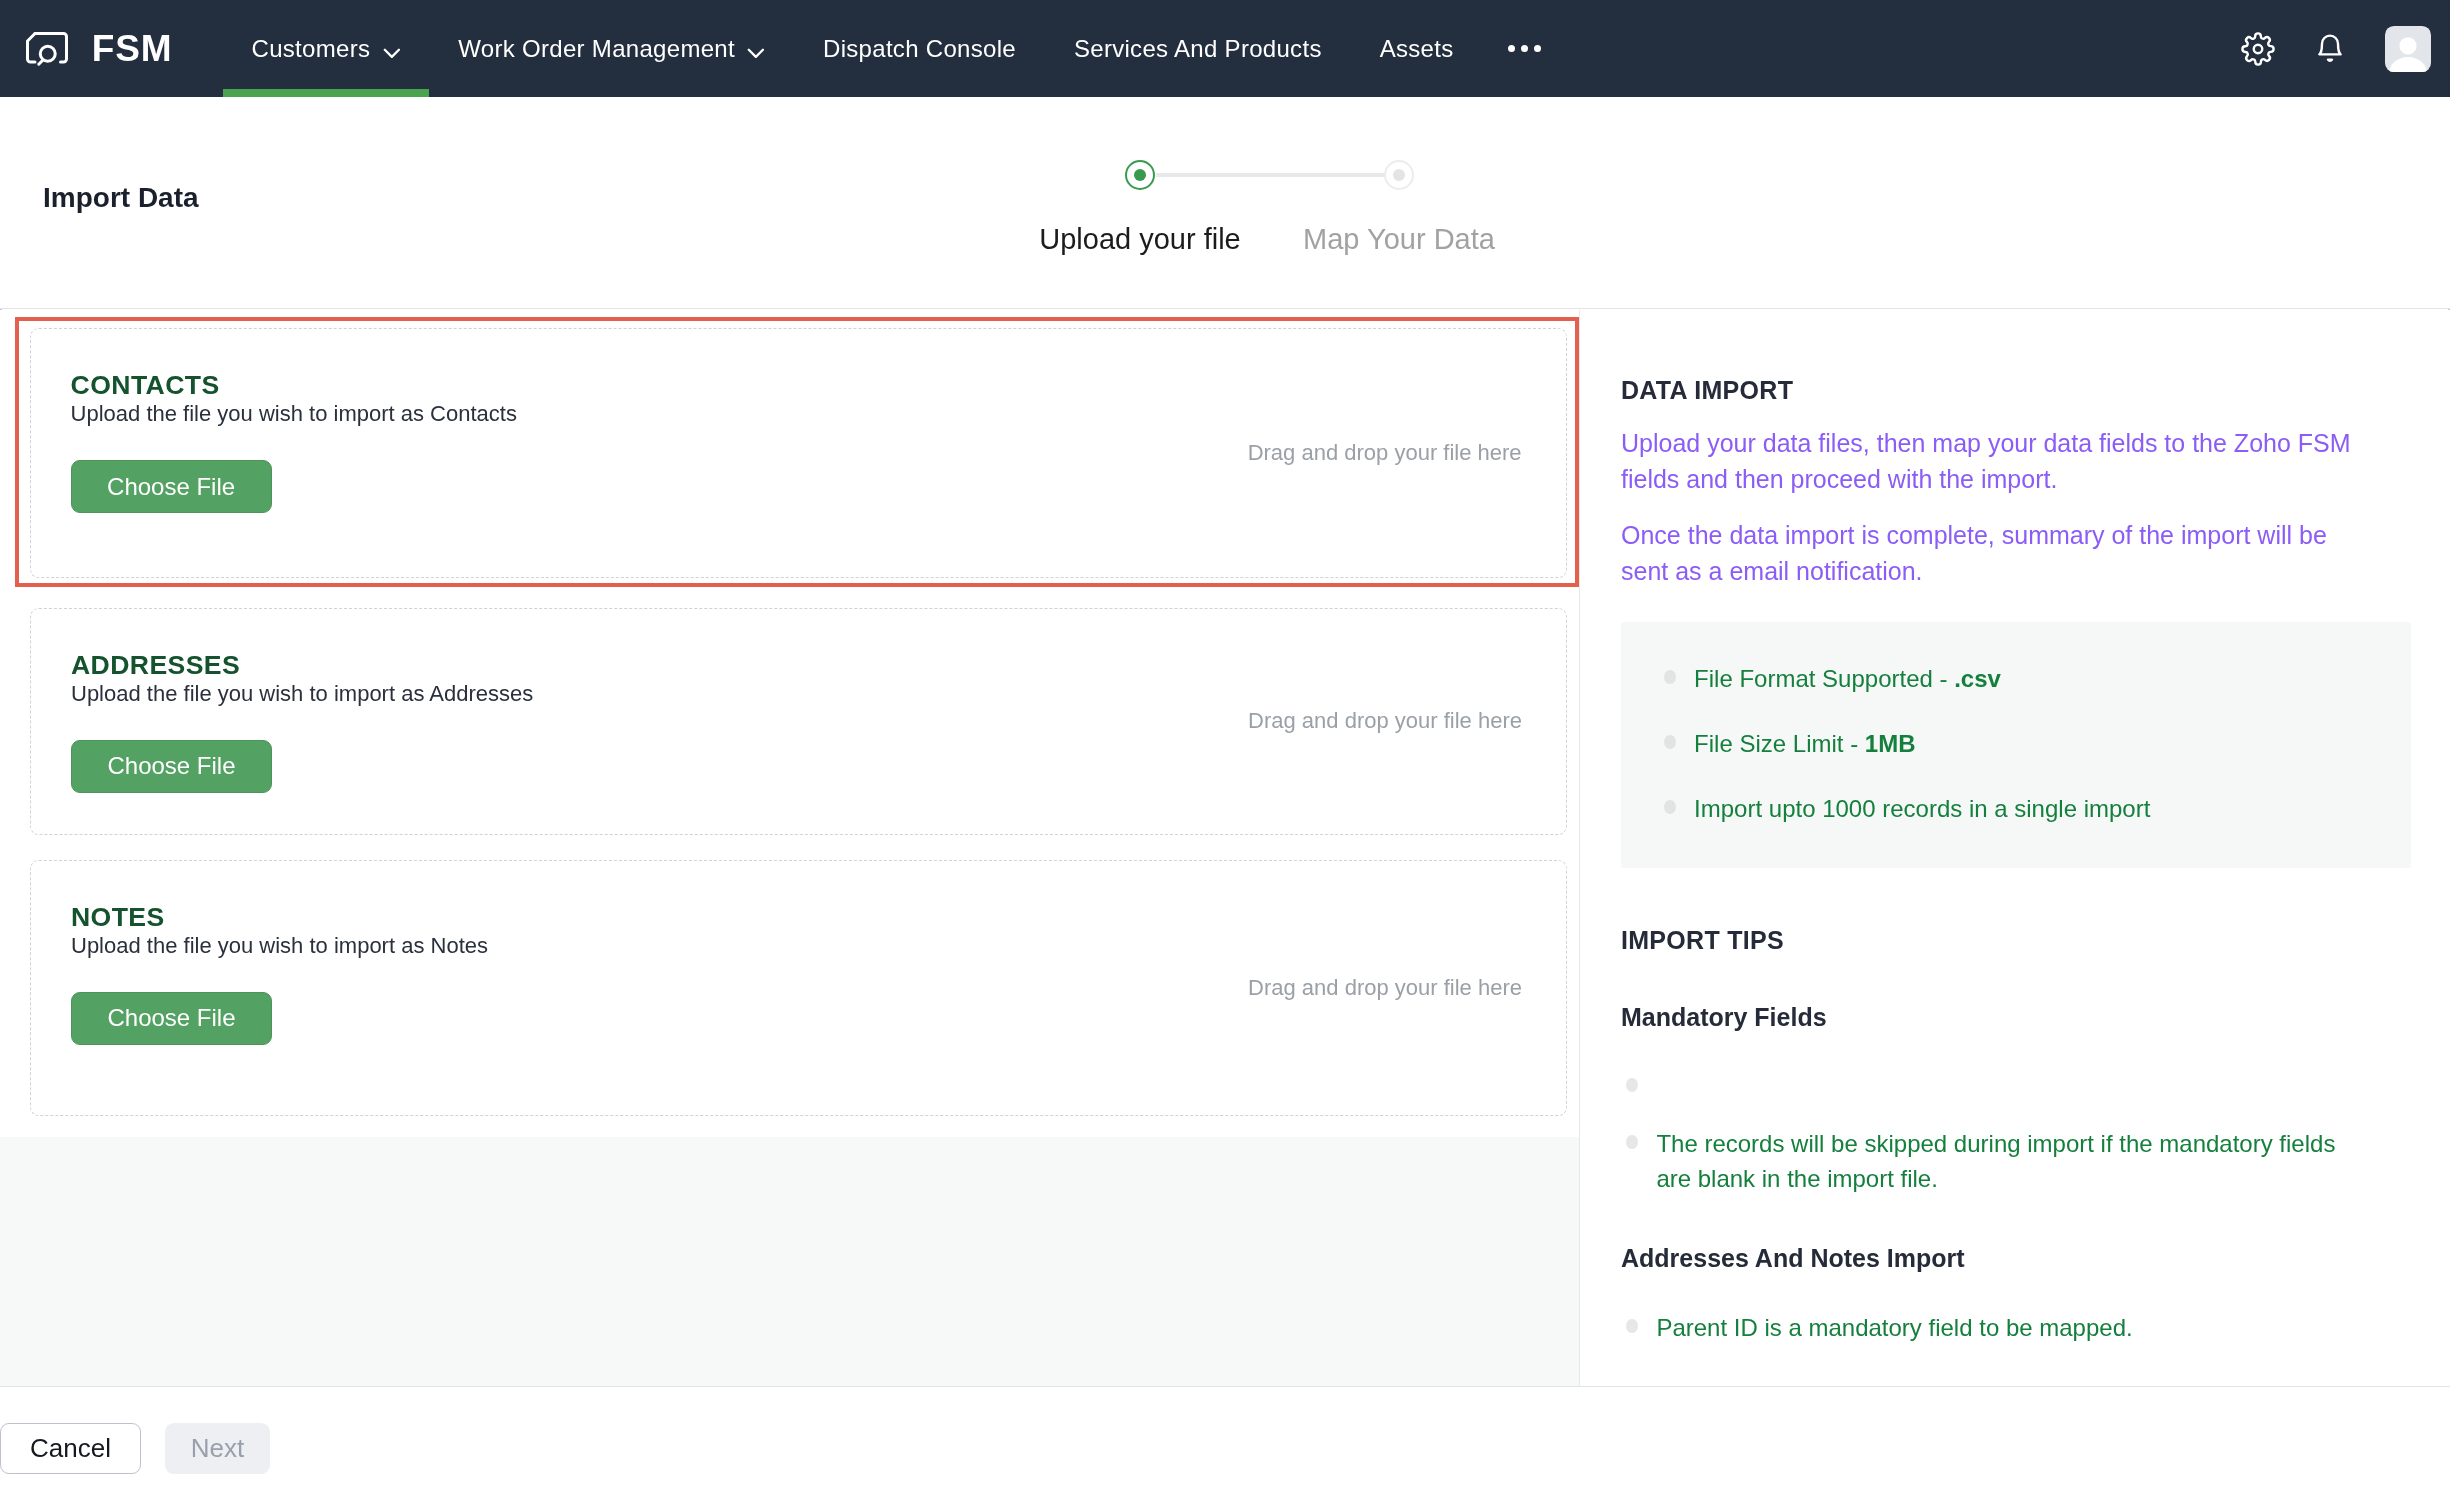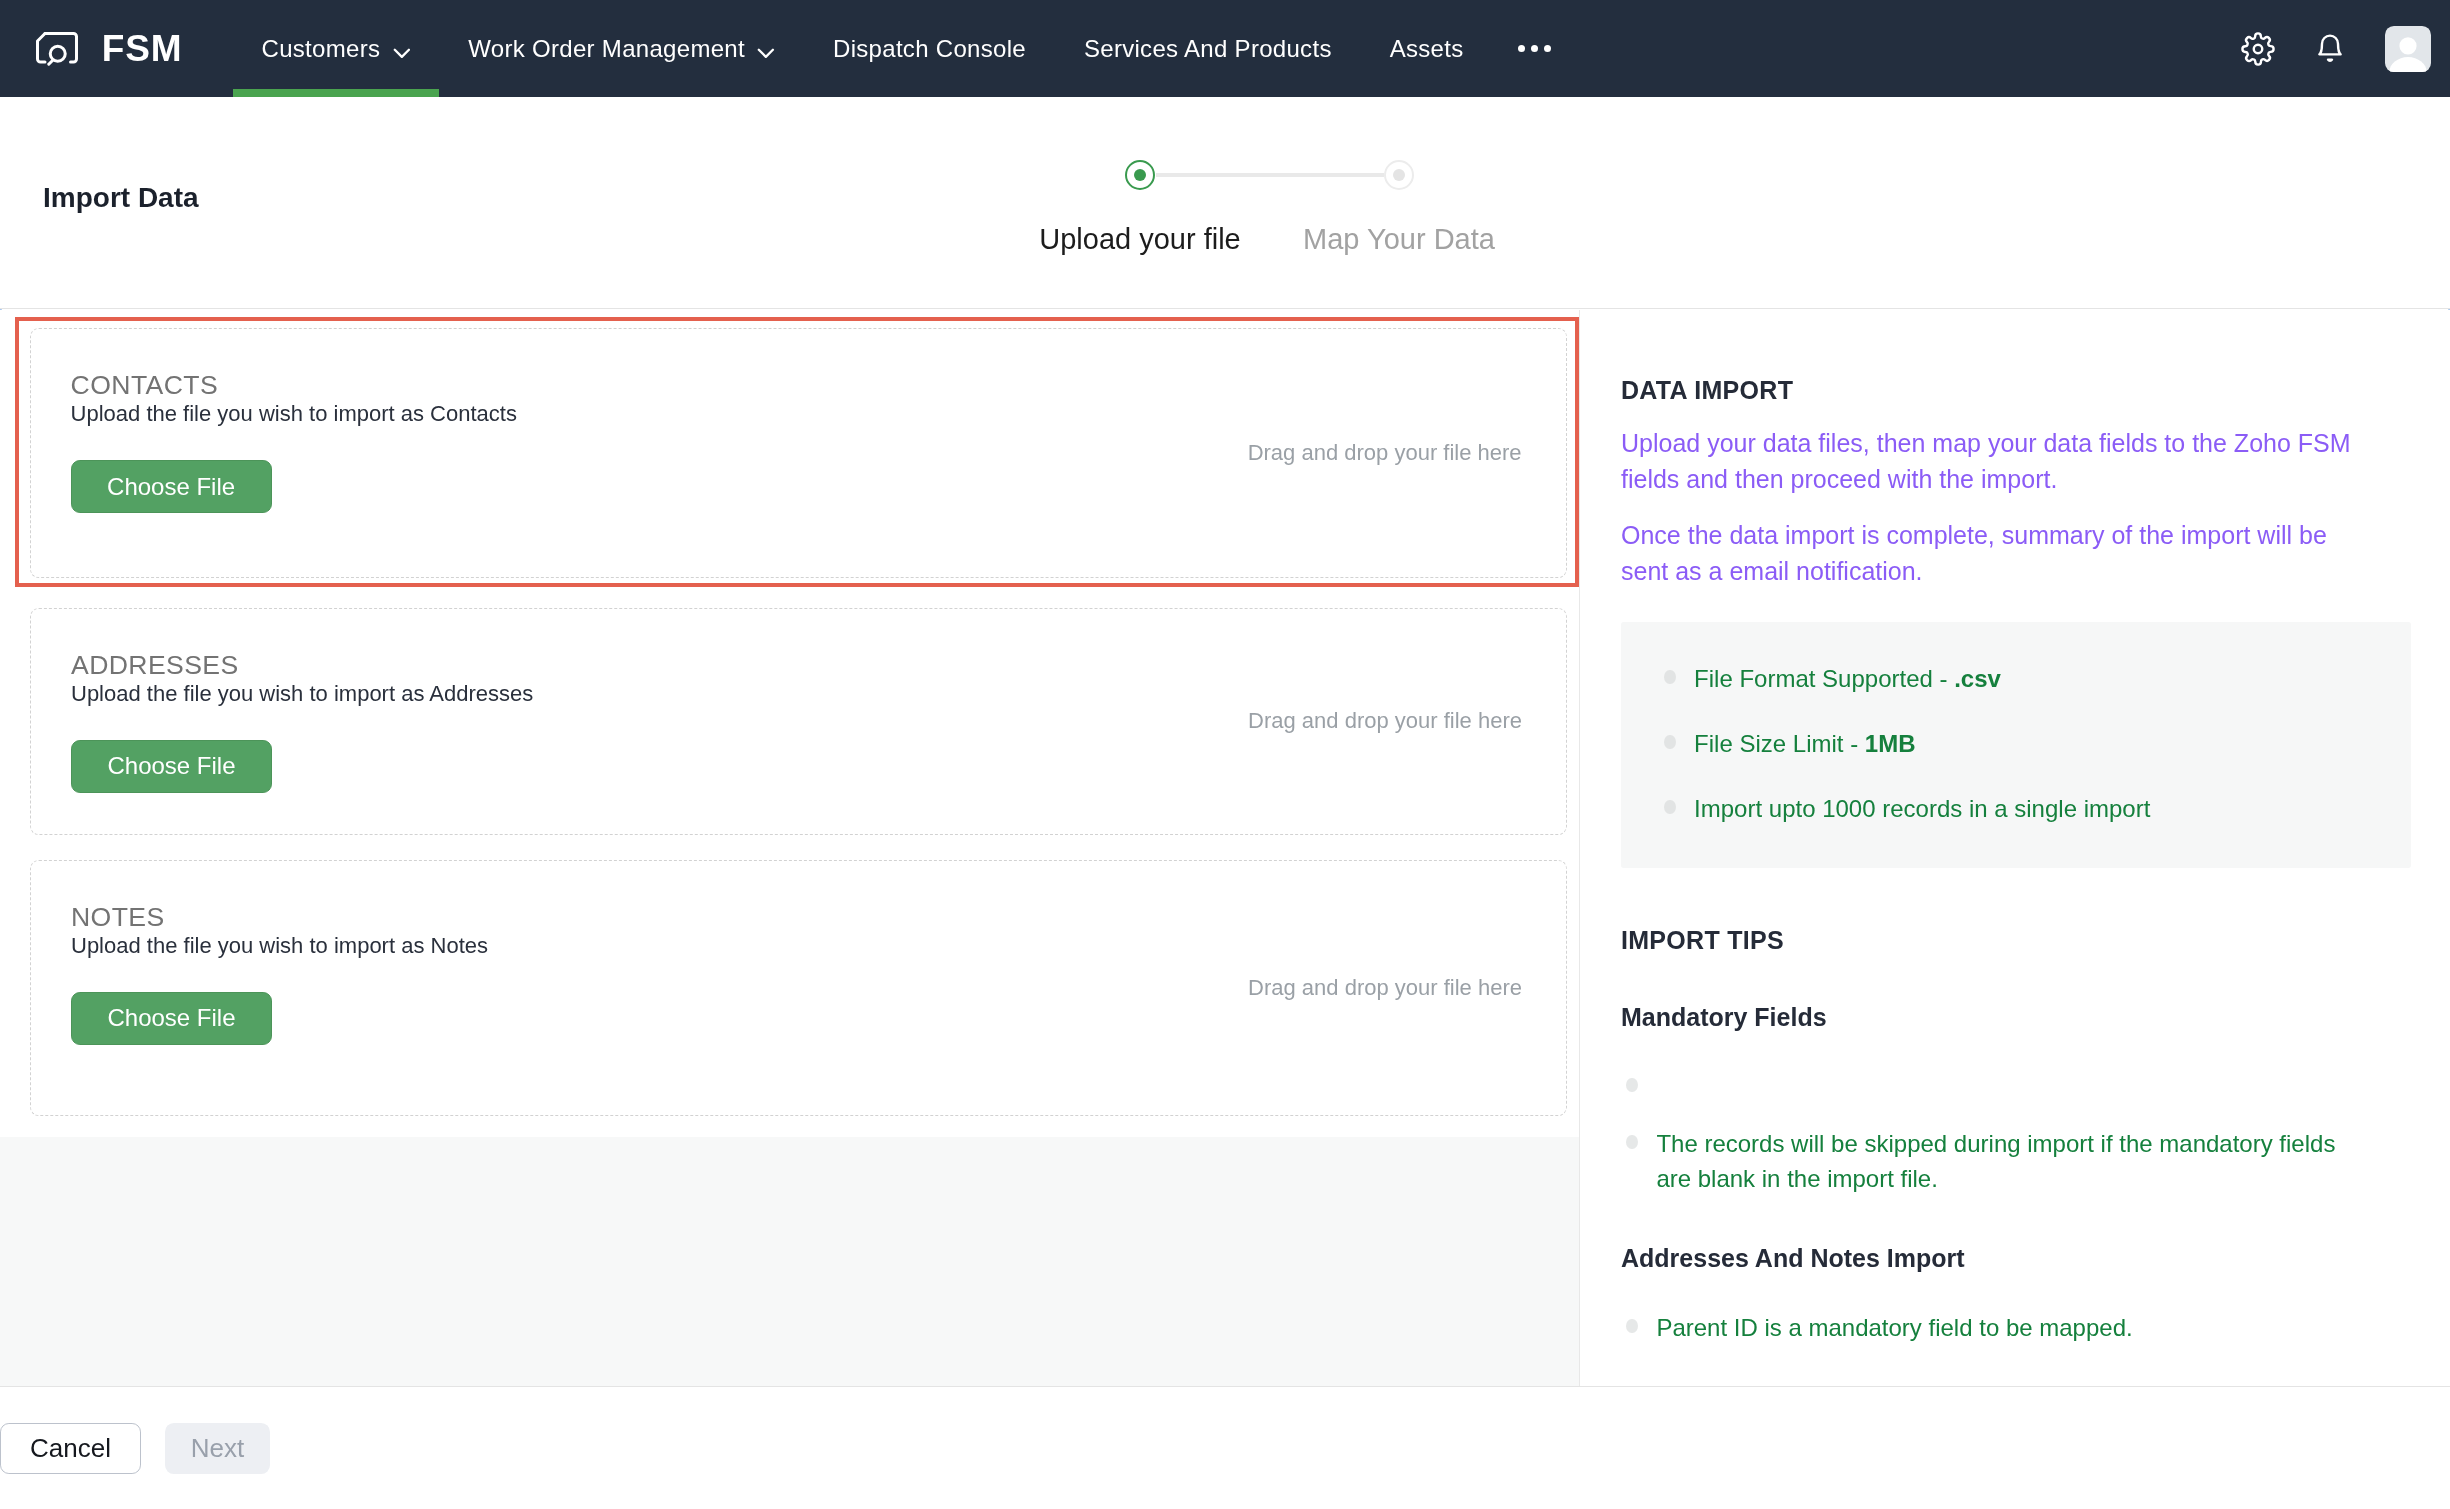--- a/index.html
+++ b/index.html
@@ -9,21 +9,21 @@
   .screen {
     position:relative; width:2450px; height:1510px; background:#fff;
     overflow:hidden;
     box-shadow: inset 0 0 0 1.8px #a9c7ee;
   }
 
   
   .navbar {
     position:absolute; left:0; top:0; width:2450px; height:97px;
     background:#232e3e; display:flex; align-items:stretch; color:#fff;
-    padding-left:33px;
+    padding-left:23px;
   }
   .brand { display:flex; align-items:center; gap:17.7px; margin-right:50px; }
   .brand .logo-ico { display:flex; align-items:center; }
   .brand .brand-name { font-size:37px; font-weight:700; letter-spacing:0.9px; }
   .nav-items { display:flex; align-items:stretch; list-style:none; }
   .nav-item {
     position:relative; display:flex; align-items:center; gap:12.4px;
     padding:0 29px; font-size:24px; letter-spacing:0.3px; color:#fff; cursor:pointer;
     white-space:nowrap;
   }
@@ -81,21 +81,21 @@
     border:4.4px solid #e4604e; padding:7px 7px 5.3px 10.6px;
   }
   .upload-card {
     position:relative; width:1537px; background:#fff;
     border:0.9px dashed #d2d2d2; border-radius:8.9px;
     padding:41px 44px 0 40px; cursor:pointer;
   }
   .card-contacts  { height:250px; }
   .card-addresses { height:227px; margin:20.4px 0 0 30px; }
   .card-notes     { height:256px; margin:25px 0 0 30px; }
-  .card-title { font-size:26.6px; font-weight:400; letter-spacing:0.4px; color:#737373; }
+  .card-title { font-size:26.6px; font-weight:700; letter-spacing:0.4px; color:#14532d; }
   .card-desc  { font-size:22px; color:#2a303c; }
   .choose-btn {
     margin-top:33px; width:201px; height:53px; border-radius:8.9px;
     background:#53a163; border:0.9px solid #4c9459; color:#fff; font-size:24px;
     font-family:"Liberation Sans", sans-serif; cursor:pointer;
   }
   .dropzone-hint {
     position:absolute; right:44px; top:50%; transform:translateY(-50%);
     font-size:22px; color:#9aa0a6;
   }

